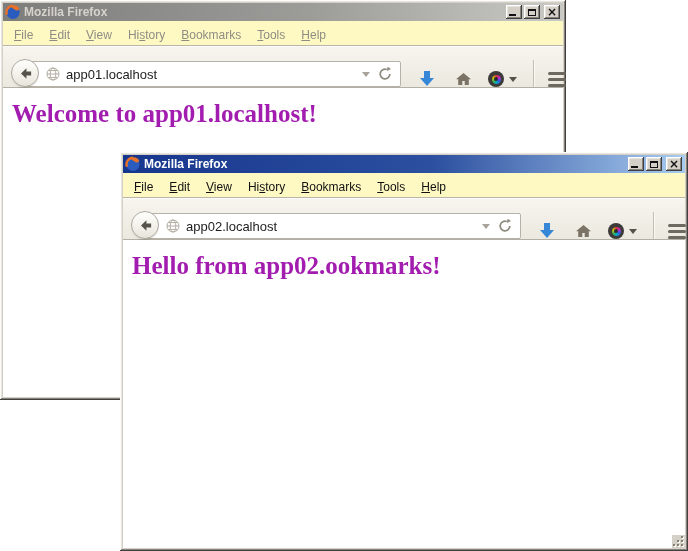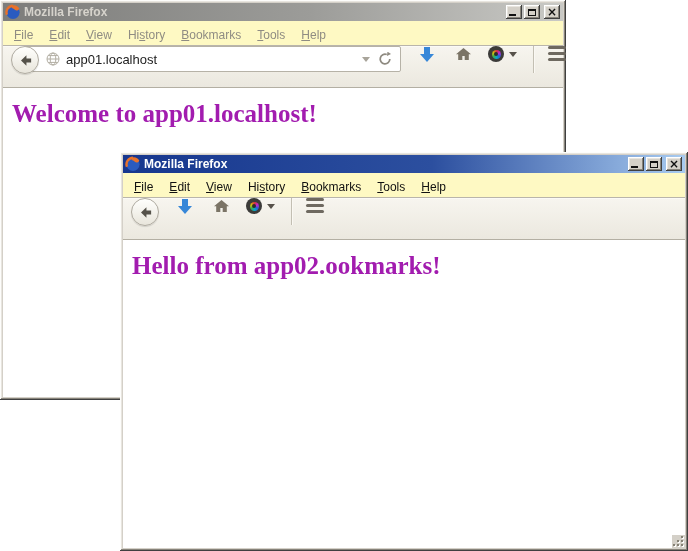--- a/index.html
+++ b/index.html
@@ -51,21 +51,21 @@
     flex:0 0 24px; display:flex; align-items:flex-end;
     padding-left:3px; font-size:12px; background:#fef9c3;
   }
   .menu-item { padding:3px 8px; white-space:nowrap; }
   .active   .menu-item { color:#111111; }
   .inactive .menu-item { color:#8f8c83; }
   .mn { text-decoration:underline; text-underline-offset:1px; }
 
   
   .toolbar {
-    flex:0 0 43px; display:flex; align-items:flex-start; padding:0 8px;
+    flex:0 0 43px; display:flex; align-items:flex-end; padding:0 8px;
     background:linear-gradient(#f7f5ef,#ebe8df);
     border-top:1px solid #b9b5ab;
     border-bottom:1px solid #b3afa3;
     box-shadow: inset 0 1px 0 #fbfaf6;
   }
   .back-button {
     width:28px; height:28px; border-radius:50%;
     border:1px solid #aeaaa0; background:linear-gradient(#fffffd,#e8e5db);
     display:flex; align-items:center; justify-content:center;
     position:relative; z-index:2; flex:0 0 auto;
@@ -245,20 +245,37 @@
     <span class="menu-item"><span></span><span class="mn">T</span><span>ools</span></span>
     <span class="menu-item"><span></span><span class="mn">H</span><span>elp</span></span>
   </div>
 
   <div class="toolbar">
     <div class="back-button">
       <svg width="15" height="15" viewBox="0 0 16 16">
           <path d="M9 2.5L3.2 8 9 13.5V10.2h5V5.8H9z" fill="#55524a"></path>
         </svg>
     </div>
+    <div class="url-field">
+      <span class="globe">
+        <svg width="14" height="14" viewBox="0 0 14 14" fill="none" stroke="#b2aea3" stroke-width="1">
+          <circle cx="7" cy="7" r="6"></circle>
+            <ellipse cx="7" cy="7" rx="2.8" ry="6"></ellipse>
+          <path d="M1 7h12M2.2 3.6h9.6M2.2 10.4h9.6"></path>
+        </svg>
+      </span>
+      <span class="url-text">app02.localhost</span>
+      <span class="url-dd"></span>
+      <span class="reload">
+        <svg width="14" height="14" viewBox="0 0 16 16">
+            <path d="M13.5 8A5.5 5.5 0 1 1 10 2.9" fill="none" stroke="#8e8a80" stroke-width="2"></path>
+            <path d="M9.2 0.5h5l-2.5 4.4z" fill="#8e8a80" transform="rotate(35 11.5 2.5)"></path>
+          </svg>
+      </span>
+    </div>
     <div class="tool-btn dl">
       <svg width="16" height="17" viewBox="0 0 16 17">
           <path d="M5 1h6v7h4l-7 8-7-8h4z" fill="#3787d8"></path>
         </svg>
     </div>
     <div class="tool-btn home">
       <svg width="17" height="16" viewBox="0 0 17 16">
           <path d="M8.5 2L1 8.2h2.2V14h4.1v-4h2.4v4h4.1V8.2H16z" fill="#7b7466"></path>
         </svg>
     </div>

